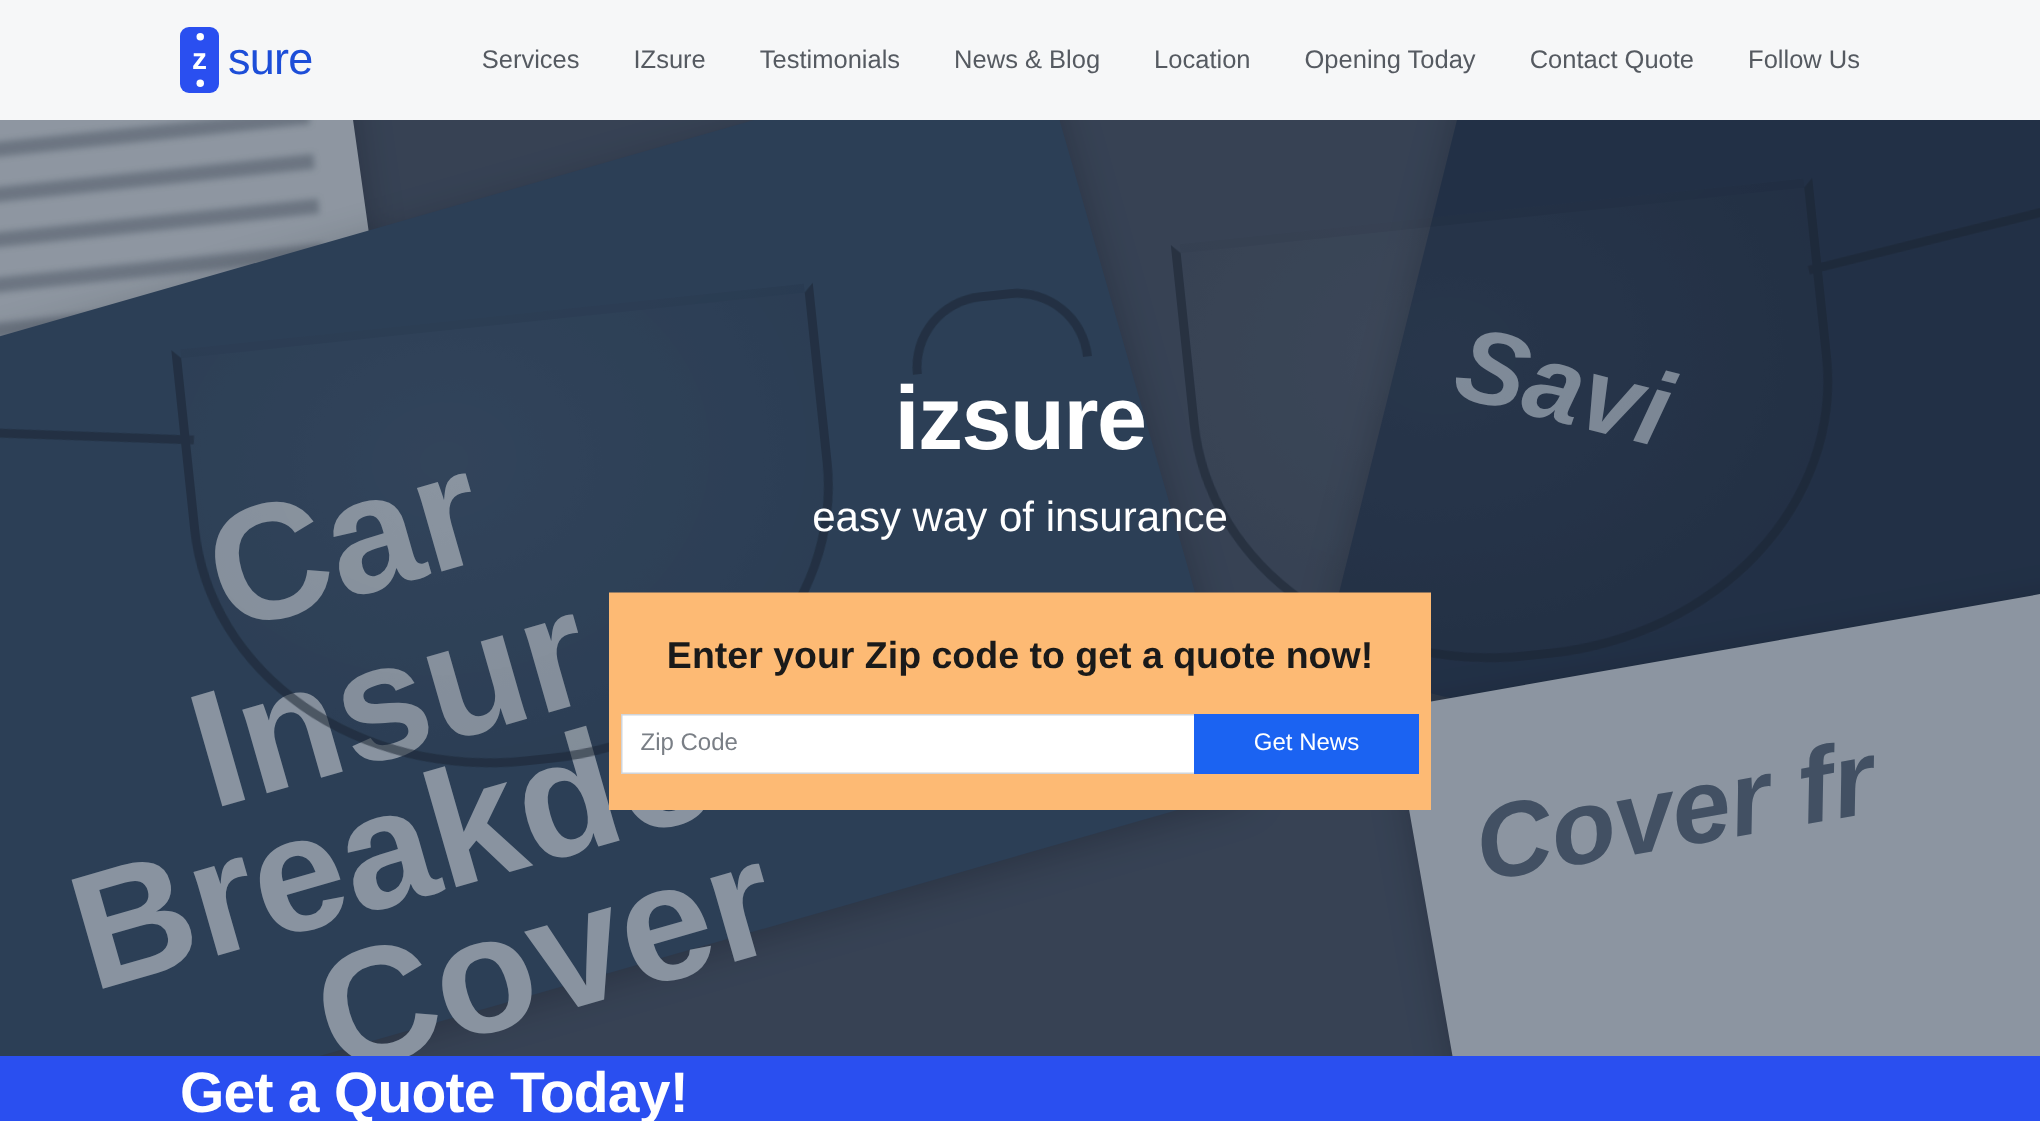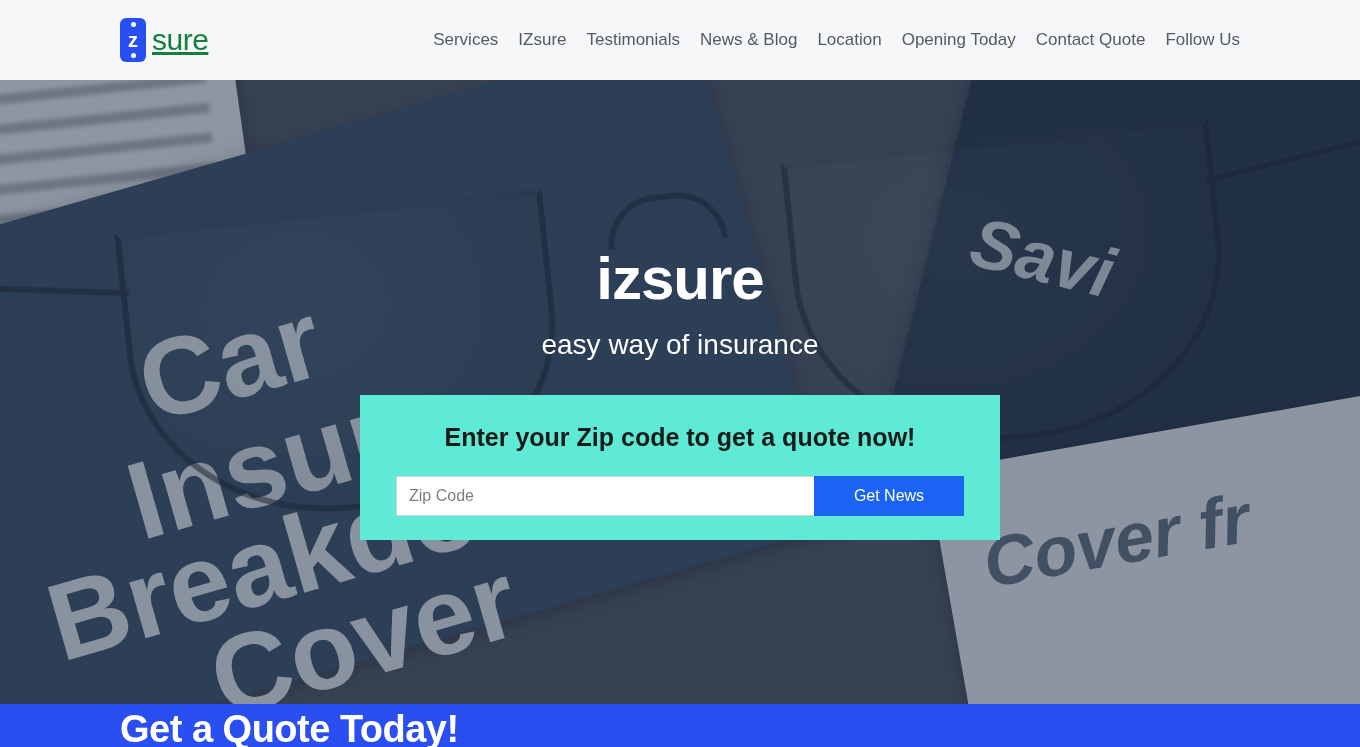--- a/index.html
+++ b/index.html
@@ -40,29 +40,28 @@
   .logo-mark .dot {
     width: 5px; height: 5px; background: #fff; border-radius: 50%;
   }
   .logo-mark .z {
     color: #fff; font-weight: 700; font-size: 20px; line-height: 1;
   }
   .logo-text {
     position: relative;
     font-size: 30px;
     font-weight: 500;
-    color: #15803d;
+    color: #1d4ed8;
     letter-spacing: -0.5px;
-    text-decoration: underline;
   }
 
   .nav {
     margin-left: auto;
     display: flex;
-    gap: 20px;
+    gap: 36px;
   }
   .nav a {
     font-size: 17px;
     color: #555a61;
     text-decoration: none;
     white-space: nowrap;
   }
 
   
   .hero {
@@ -184,24 +183,24 @@
     font-weight: 800;
     letter-spacing: -1px;
   }
   .hero-sub {
     margin-top: 16px;
     font-size: 28px;
     font-weight: 400;
   }
   .quote-card {
     margin-top: 34px;
-    background: #5eead4;
+    background: #fdba74;
     color: #1a1a1a;
-    width: 640px;
-    padding: 28px 36px 24px;
+    width: 548px;
+    padding: 28px 8px 24px;
   }
   .quote-card h3 {
     font-size: 25px;
     font-weight: 600;
     margin-bottom: 24px;
   }
   .quote-row {
     display: flex;
     width: 100%;
     align-items: center;

